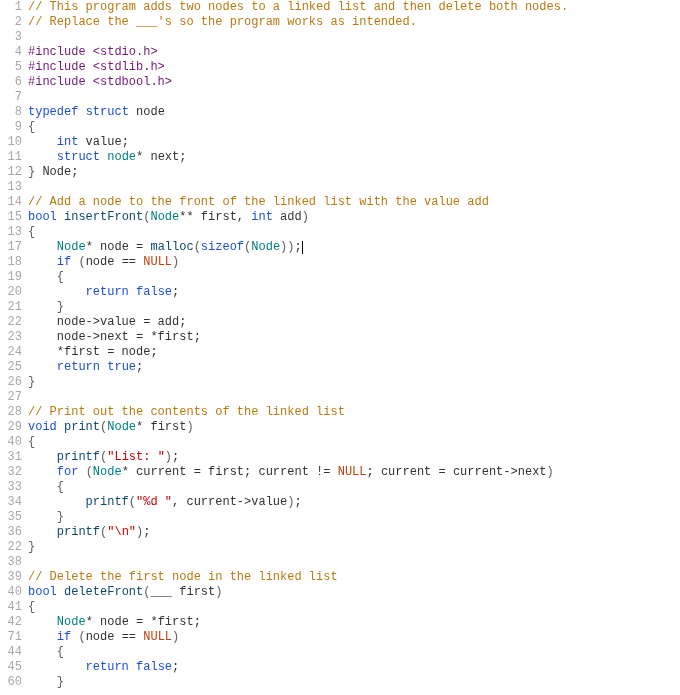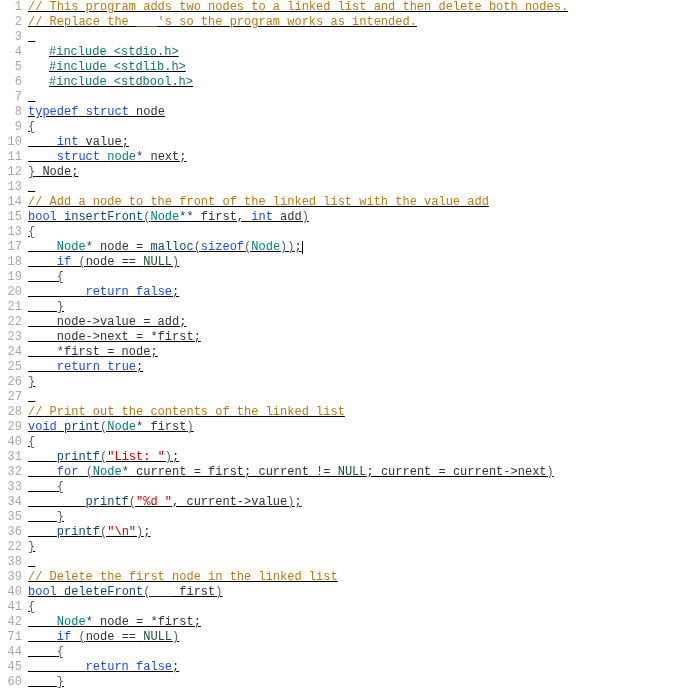--- a/index.html
+++ b/index.html
@@ -20,33 +20,32 @@
   width: 28px;
   text-align: right;
   padding-right: 6px;
   color: #a8a8a8;
   user-select: none;
   flex-shrink: 0;
 }
 .code {
   flex: 1;
   white-space: pre;
-  text-decoration: underline;
 }
 .line { height: 15px; }
 .gutter .line { color: #a8a8a8; }
 .c-comment { color: #b97a10; }
-.c-preproc { color: #0f766e; margin-left: 21px; }
+.c-preproc { color: #701a75; }
 .c-keyword { color: #1d4ed8; }
 .c-type { color: #008080; }
 .c-func { color: #0c4a6e; }
 .c-string { color: #cc0000; }
 .c-paren { color: #606060; }
 .c-plain { color: #333333; }
-.c-null { color: #14532d; }
+.c-null { color: #c2410c; }
 .cursor {
   display: inline-block;
   width: 0;
   border-left: 1px solid #000;
   height: 13px;
   vertical-align: text-bottom;
 }
 </style>
 </head>
 <body>

